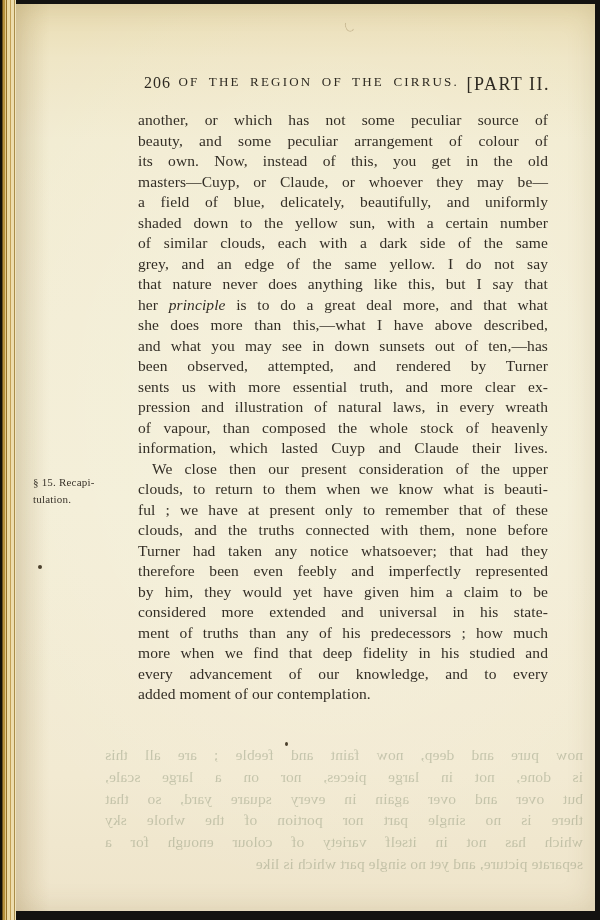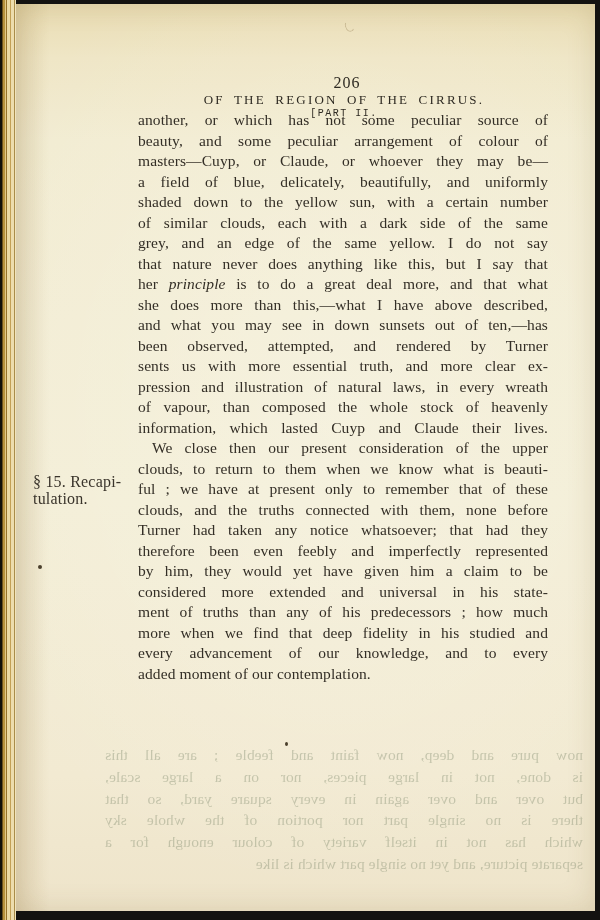--- a/index.html
+++ b/index.html
@@ -34,32 +34,31 @@
     background:
       radial-gradient(120% 90% at 55% 45%, rgba(255,255,255,0.22), rgba(255,255,255,0) 60%),
       linear-gradient(90deg, rgba(150,115,50,0.16), rgba(150,115,50,0) 34px),
       linear-gradient(180deg, #e9dcb2 0%, #efe6c6 6%, #f2ecd2 15%, #f3eed6 55%, #f2ead2 85%, #eee4ca 100%);
     box-shadow:inset 0 0 28px rgba(120,95,40,0.18);
   }
 
   
   .header{
     position:absolute;left:122px;top:70px;width:412px;
-    display:flex;justify-content:space-between;align-items:center;
+    display:flex;justify-content:space-between;align-items:flex-start;
     color:#2e2a22;
-    flex-direction:column;
   }
   .pgnum{font-size:16px;letter-spacing:1px;padding-left:6px;}
   .runhead{font-size:13px;letter-spacing:2.2px;word-spacing:4px;}
-  .partlab{font-size:10px;letter-spacing:1.5px;font-family:Liberation Mono, monospace;}
+  .partlab{font-size:18px;letter-spacing:1.5px;}
 
   
   .margin-note{
     position:absolute;left:17px;top:470px;width:106px;
-    font-size:16px;line-height:16.5px;color:#3a342b;
+    font-size:11px;line-height:16.5px;color:#3a342b;
     letter-spacing:0.2px;
   }
 
   
   .body{
     position:absolute;left:122px;top:106px;width:410px;
     font-size:15.5px;line-height:20.5px;color:#332e26;
     letter-spacing:0.1px;
   }
   .tline{
@@ -107,20 +106,21 @@
     </div>
 
     <div class="margin-note">
       <div>§ 15. Recapi-</div>
       <div>tulation.</div>
     </div>
 
     <div class="body">
       <div class="tline">another, or which has not some peculiar source of</div>
       <div class="tline">beauty, and some peculiar arrangement of colour of</div>
+      <div class="tline">its own.  Now, instead of this, you get in the old</div>
       <div class="tline">masters—Cuyp, or Claude, or whoever they may be—</div>
       <div class="tline">a field of blue, delicately, beautifully, and uniformly</div>
       <div class="tline">shaded down to the yellow sun, with a certain number</div>
       <div class="tline">of similar clouds, each with a dark side of the same</div>
       <div class="tline">grey, and an edge of the same yellow.  I do not say</div>
       <div class="tline">that nature never does anything like this, but I say that</div>
       <div class="tline"><span>her </span><span class="it">principle</span><span> is to do a great deal more, and that what</span></div>
       <div class="tline">she does more than this,—what I have above described,</div>
       <div class="tline">and what you may see in down sunsets out of ten,—has</div>
       <div class="tline">been observed, attempted, and rendered by Turner</div>

